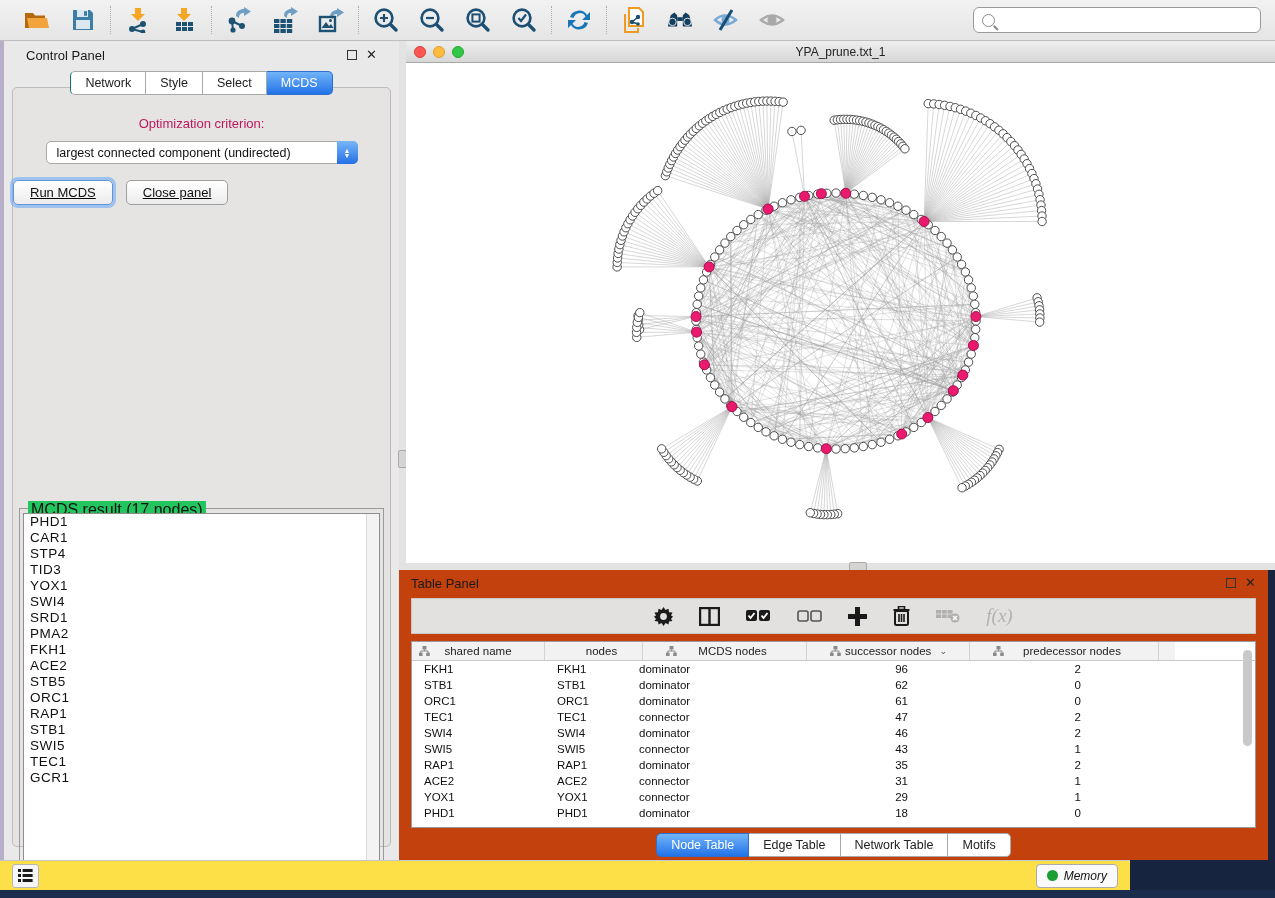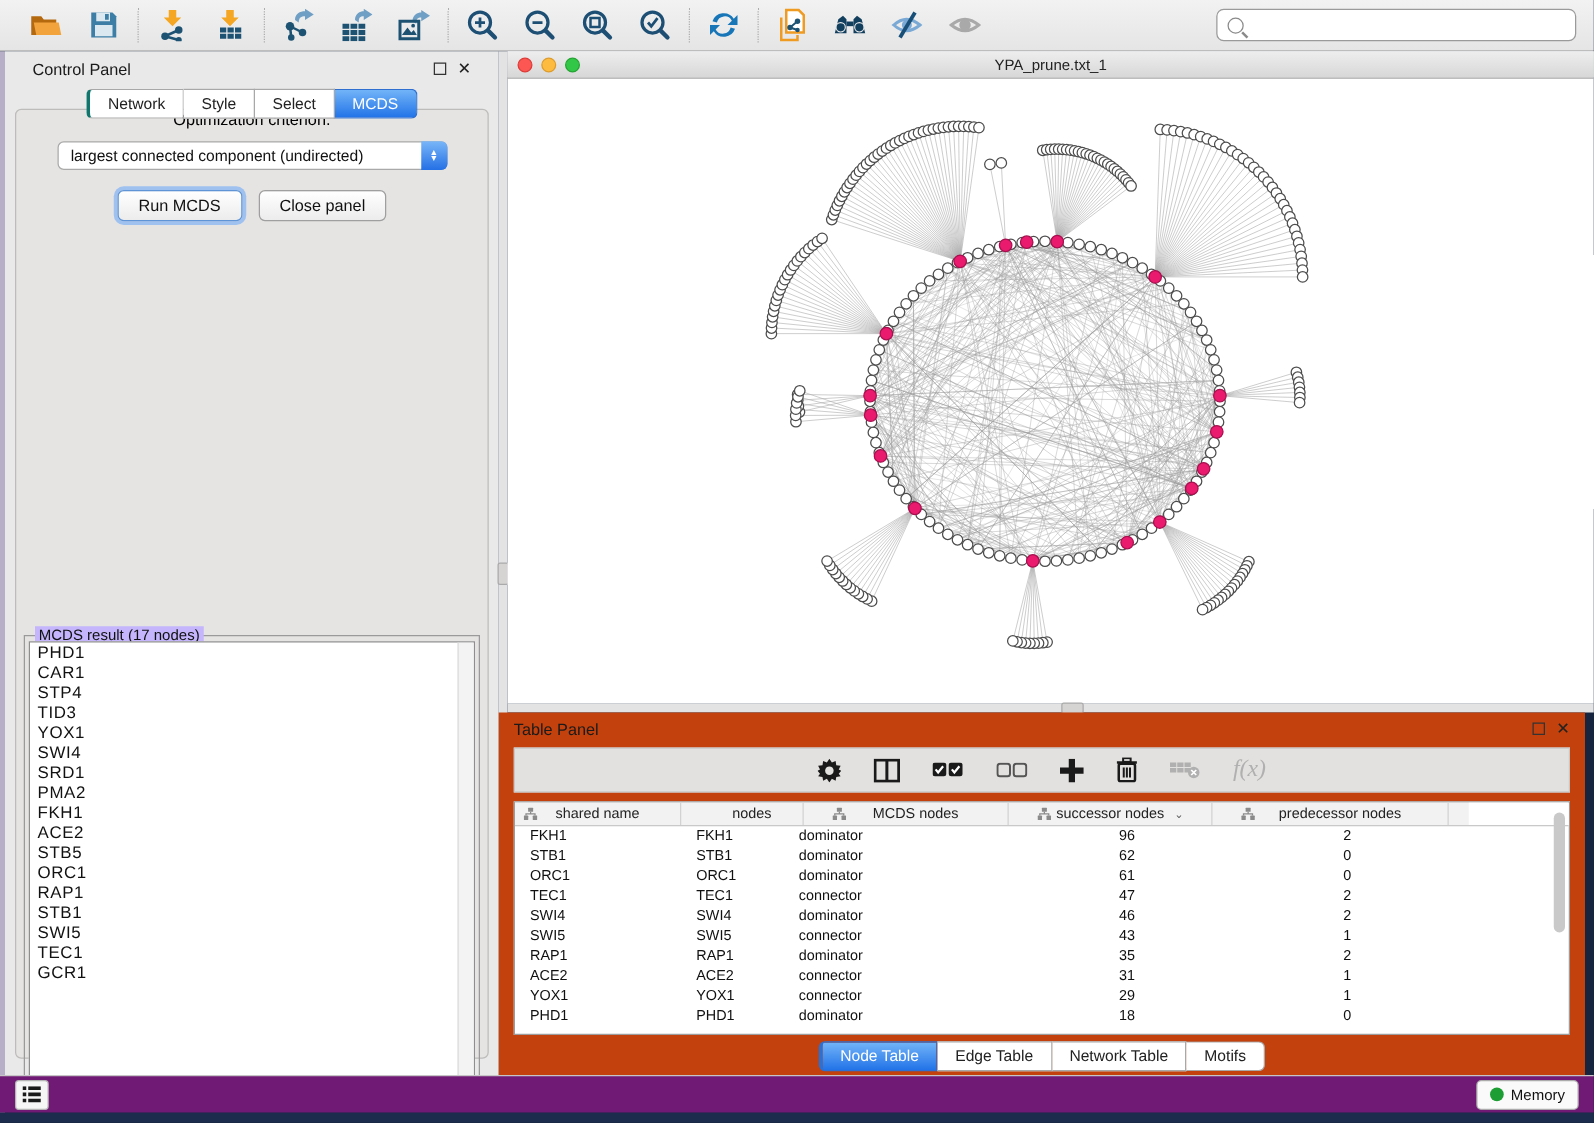--- a/index.html
+++ b/index.html
@@ -30,43 +30,43 @@
   .control-panel { position:absolute; left:4px; top:41px; width:395px; height:819px; background:#e9e9e9; }
   .panel-titlebar { height:28px; display:flex; align-items:center; padding:0 22px; }
   .panel-title { font-size:13px; color:#1a1a1a; }
   .panel-wincontrols { margin-left:auto; display:flex; gap:9px; align-items:center; }
   .float-icon { width:10px; height:10px; border:1.6px solid #333; }
   .close-icon { font-size:13px; font-weight:bold; color:#222; line-height:10px; cursor:pointer; }
 
   .cp-tabs { position:absolute; left:0; top:30px; width:100%; display:flex; justify-content:center; z-index:3; }
   .seg-tab { font-size:12.5px; padding:4px 14px; background:#fff; border:1px solid #a8a8a8; border-left:none;
     color:#222; cursor:pointer; }
-  .seg-tab:first-child { border-left:3px solid #0f766e; border-radius:5px 0 0 5px; }
+  .seg-tab:first-child { border-left:1px solid #0f766e; border-radius:5px 0 0 5px; }
   .seg-tab:last-child { border-radius:0 5px 5px 0; }
   .seg-tab.active { background:linear-gradient(#72b4f8,#2273e8); border-color:#2e6fd0; color:#fff; }
 
   .cp-content { position:absolute; left:8px; top:46px; width:379px; height:760px;
     background:#e6e4e2; border:1px solid #bdbcba; border-radius:5px; }
-  .opt-label { text-align:center; font-size:13px; color:#000000; }
+  .opt-label { text-align:center; font-size:13px; color:#be185d; margin-top:28px; }
   .dropdown { margin:10px auto 0 auto; width:312px; height:23px; background:#fff; border:1px solid #a9a9a9;
     border-radius:5px; display:flex; align-items:center; cursor:pointer; position:relative; }
   .dropdown-value { flex:1; font-size:12.5px; padding-left:10px; color:#111; white-space:nowrap; }
   .dropdown-stepper { width:21px; height:23px; margin-right:-1px; border-radius:0 5px 5px 0;
     background:linear-gradient(#79b6f8,#2470e6); display:flex; flex-direction:column;
     align-items:center; justify-content:center; color:#fff; }
   .dropdown-stepper span { font-size:7px; line-height:5px; }
-  .btn-row { display:flex; justify-content:center; gap:13px; margin-top:16px; }
+  .btn-row { display:flex; justify-content:flex-start; gap:13px; margin-top:16px;text-decoration:underline; }
   .aqua-btn { font-size:13px; padding:4px 16px; background:linear-gradient(#ffffff,#ececec);
     border:1px solid #9f9f9f; border-radius:5px; color:#111; cursor:pointer; }
   .aqua-btn.focused { box-shadow:0 0 0 3px rgba(110,170,250,.6); border-color:#5f94d6; }
 
   .mcds-fieldset { position:absolute; left:6px; top:420px; width:365px; height:370px;
     border:1px solid #9a9a9a; background:transparent; }
-  .mcds-legend { position:absolute; left:8px; top:-8px; font-size:12px; color:#111;
-    background:#c4b5fd; padding:0 3px; }
+  .mcds-legend { position:absolute; left:8px; top:-8px; font-size:16px; color:#111;
+    background:#22c55e; padding:0 3px; }
   .mcds-listbox { position:absolute; left:3px; top:4px; right:3px; bottom:3px; background:#fff;
     border:1px solid #8e8e8e; overflow:hidden; }
   .mcds-item { font-size:13.5px; color:#111; line-height:16px; padding-left:6px; letter-spacing:.5px; }
   .mcds-scroll { position:absolute; right:0; top:0; bottom:0; width:13px; background:#f3f3f3;
     border-left:1px solid #dcdcdc; }
 
   
   .v-splitter { position:absolute; left:399px; top:41px; width:7px; height:819px; background:#e3e3e3; }
   .v-grip { position:absolute; left:-1px; top:409px; width:9px; height:18px; background:#d6d4d2;
     border:1px solid #aaa; border-radius:2px; cursor:col-resize; }
@@ -107,22 +107,22 @@
   .nt-row { display:grid; grid-template-columns:133px 82px 148px 147px 173px 1fr; height:16px;
     font-size:11.5px; color:#111; align-items:center; }
   .nt-row .c { padding-left:12px; }
   .nt-row .num { text-align:right; padding-right:14px; }
   .table-vscroll { position:absolute; right:3px; top:8px; width:9px; height:96px; background:#c9c9c9;
     border-radius:5px; }
 
   .tp-tabs { position:absolute; left:0; right:0; top:263px; display:flex; justify-content:center; }
 
   
-  .status-bar { position:absolute; left:0px; top:860px; width:1275px; height:30px; background:#701a75;
-    border-top:1px solid #c6c6c6; display:flex; align-items:center; padding:0 12px; }
+  .status-bar { position:absolute; left:0px; top:860px; width:1130px; height:30px; background:#fde047;
+    border-top:1px solid #c6c6c6; display:flex; align-items:center; padding:0 12px;font-style:italic; }
   .list-btn { width:27px; height:24px; background:#f6f6f6; border:1px solid #b5b5b5; border-radius:3px;
     display:flex; align-items:center; justify-content:center; cursor:pointer; }
   .memory-btn { margin-left:auto; height:24px; background:#fafafa; border:1px solid #ababab; border-radius:4px;
     display:flex; align-items:center; gap:6px; padding:0 10px; font-size:12px; color:#111; cursor:pointer; }
   .mem-dot { width:11px; height:11px; border-radius:50%; background:#1d9e34; }
 </style>
 </head>
 <body>
 
 <div class="desktop-left"></div>

